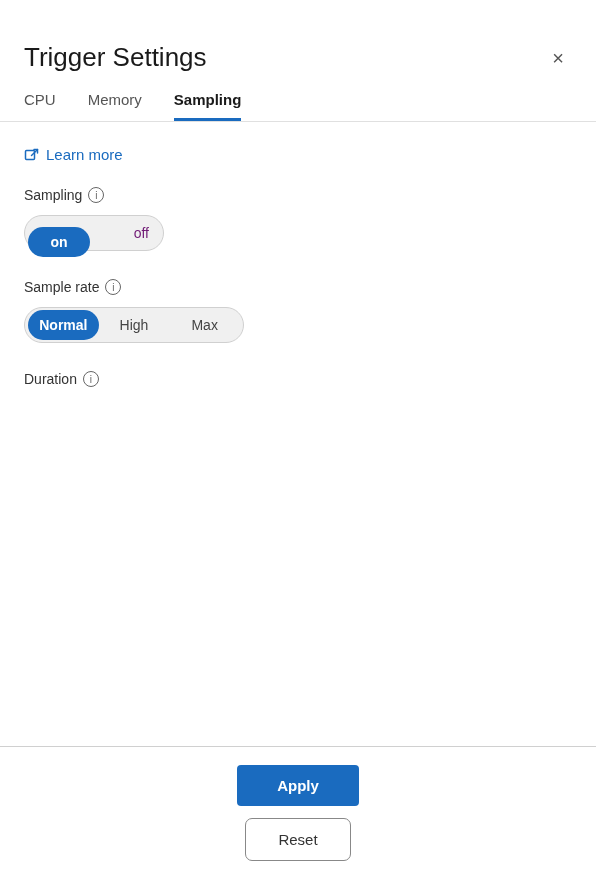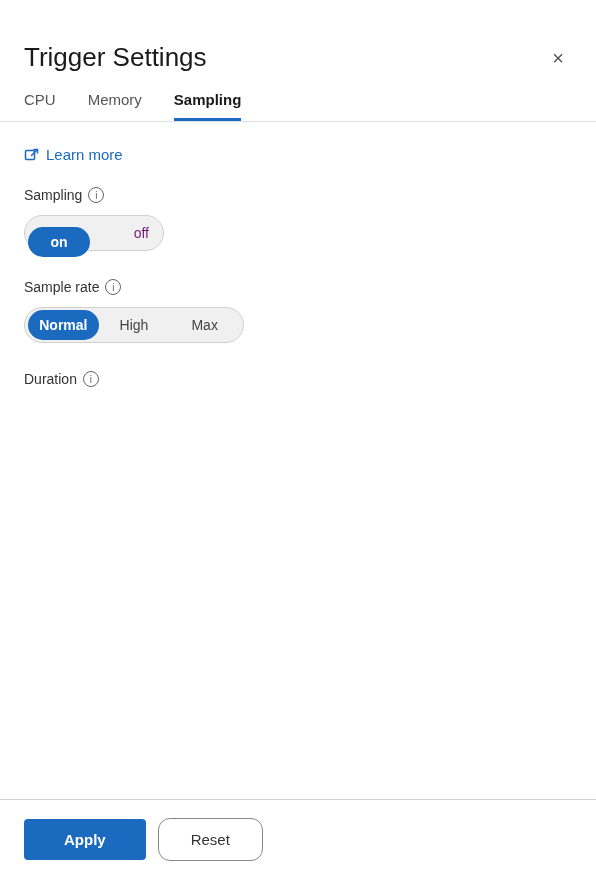--- a/index.html
+++ b/index.html
@@ -210,39 +210,40 @@
       margin-left: 2px;
     }
 
     
     .footer {
       border-top: 1px solid #d0d0d0;
       padding: 18px 24px;
       display: flex;
       gap: 12px;
       align-items: center;
+      flex-direction: column;
     }
 
     .apply-btn {
       background: #1a6bbf;
       color: #fff;
       border: none;
       border-radius: 4px;
       padding: 12px 40px;
       font-size: 15px;
       font-weight: 600;
       cursor: pointer;
       font-family: inherit;
     }
 
     .reset-btn {
       background: #fff;
       color: #333;
       border: 1px solid #888;
-      border-radius: 12px;
+      border-radius: 7px;
       padding: 12px 32px;
       font-size: 15px;
       cursor: pointer;
       font-family: inherit;
     }
   </style>
 </head>
 <body>
 
 <div class="dialog">

